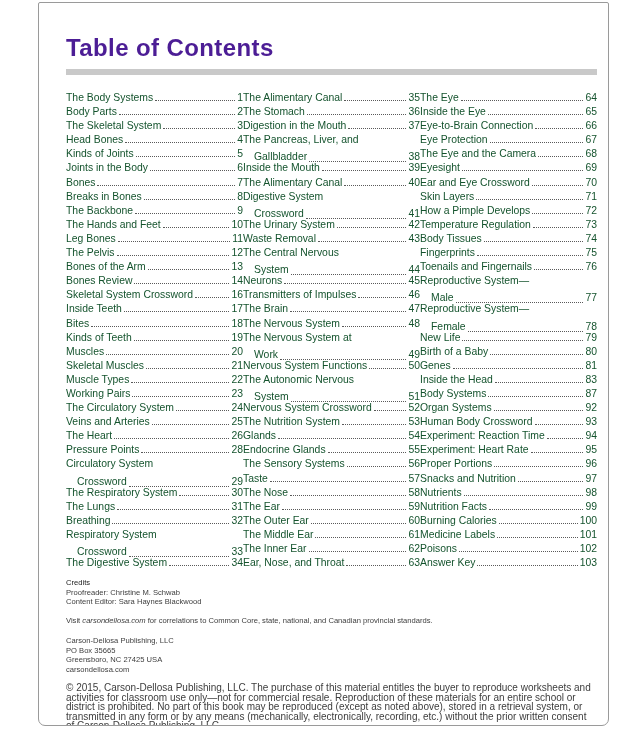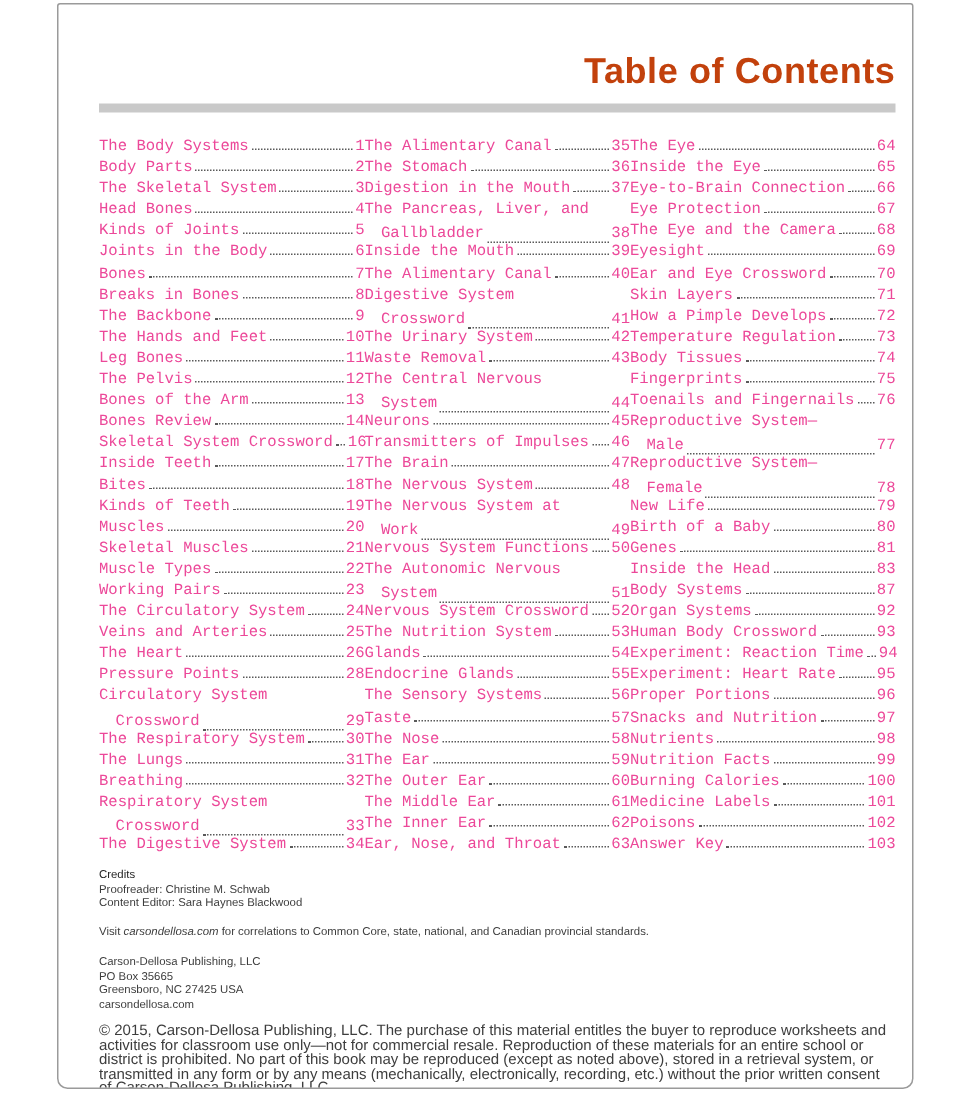--- a/index.html
+++ b/index.html
@@ -12,38 +12,37 @@
     width: 571px; height: 724px;
     background: #ffffff;
     border: 1.5px solid #9a9a9a;
     border-radius: 2px 2px 7px 7px;
     overflow: hidden;
   }
   .content { padding: 0 11px 0 27px; }
 
   .title {
     margin-top: 31px;
-    text-align: right;
+    text-align: left;
     font-size: 24px;
     font-weight: bold;
     letter-spacing: 0.4px;
-    color: #c2410c;
+    color: #4c1d95;
   }
   .rule {
     margin-top: 7px;
     height: 6px;
     background: #c9c9c9;
   }
 
   .toc {
     display: flex;
     gap: 0;
     margin-top: 17px;
-    color: #ec4899;
-    font-family: Liberation Mono, monospace;
+    color: #14532d;
   }
   .toc-column { flex: 1 1 0; min-width: 0; }
   .row {
     display: flex;
     align-items: baseline;
     height: 14.1px;
     font-size: 10.4px;
     white-space: nowrap;
   }
   .row .label { flex: 0 0 auto; }

